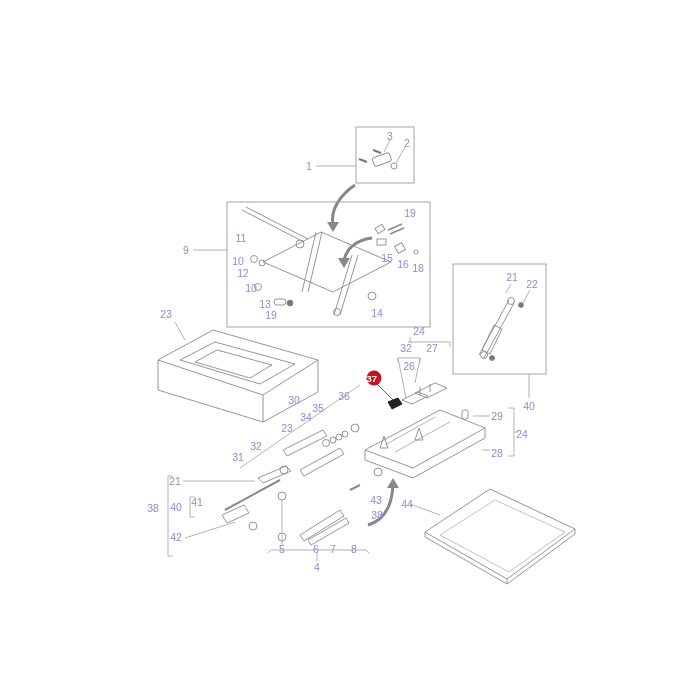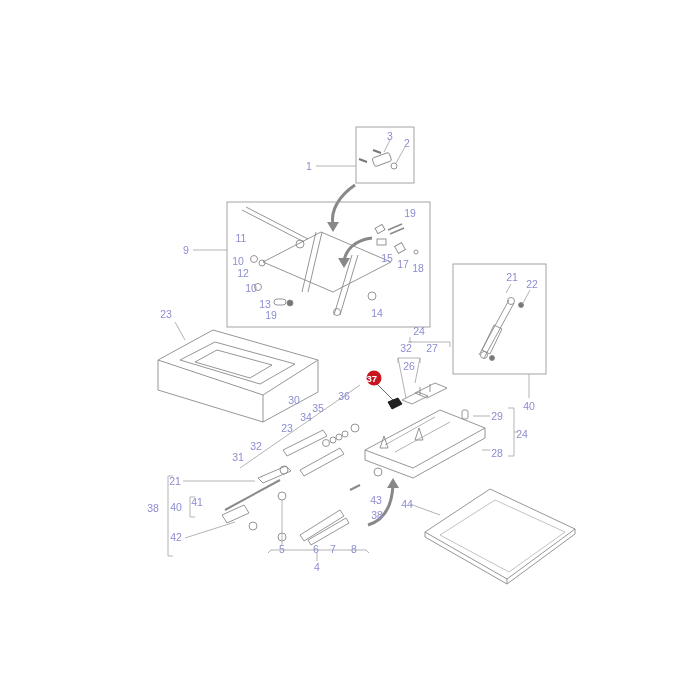--- a/index.html
+++ b/index.html
@@ -141,21 +141,21 @@
 <div class="lbl" style="left:390px;top:136px">3</div>
 <div class="lbl" style="left:186px;top:250px">9</div>
 <div class="lbl" style="left:238px;top:261px">10</div>
 <div class="lbl" style="left:251px;top:288px">10</div>
 <div class="lbl" style="left:241px;top:238px">11</div>
 <div class="lbl" style="left:243px;top:273px">12</div>
 <div class="lbl" style="left:265px;top:304px">13</div>
 <div class="lbl" style="left:377px;top:313px">14</div>
 <div class="lbl" style="left:387px;top:258px">15</div>
 <div class="lbl" style="left:410px;top:213px">19</div>
-<div class="lbl" style="left:403px;top:264px">17</div>
+<div class="lbl" style="left:403px;top:264px">16</div>
 <div class="lbl" style="left:418px;top:268px">18</div>
 <div class="lbl" style="left:271px;top:315px">19</div>
 <div class="lbl" style="left:529px;top:406px">40</div>
 <div class="lbl" style="left:512px;top:277px">21</div>
 <div class="lbl" style="left:532px;top:284px">22</div>
 <div class="lbl" style="left:166px;top:314px">23</div>
 <div class="lbl" style="left:419px;top:331px">24</div>
 <div class="lbl" style="left:522px;top:434px">24</div>
 <div class="lbl" style="left:406px;top:348px">32</div>
 <div class="lbl" style="left:409px;top:366px">26</div>

